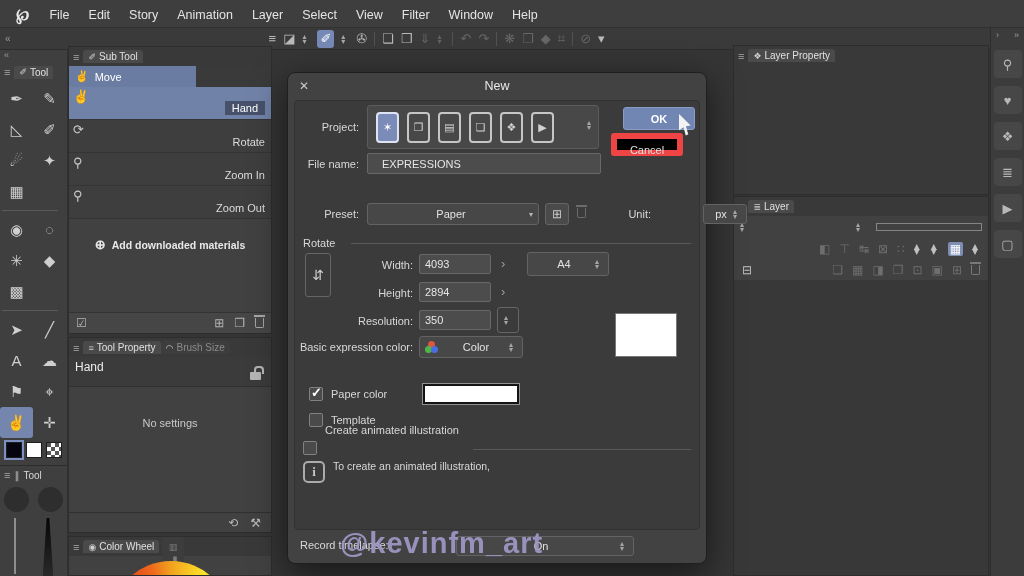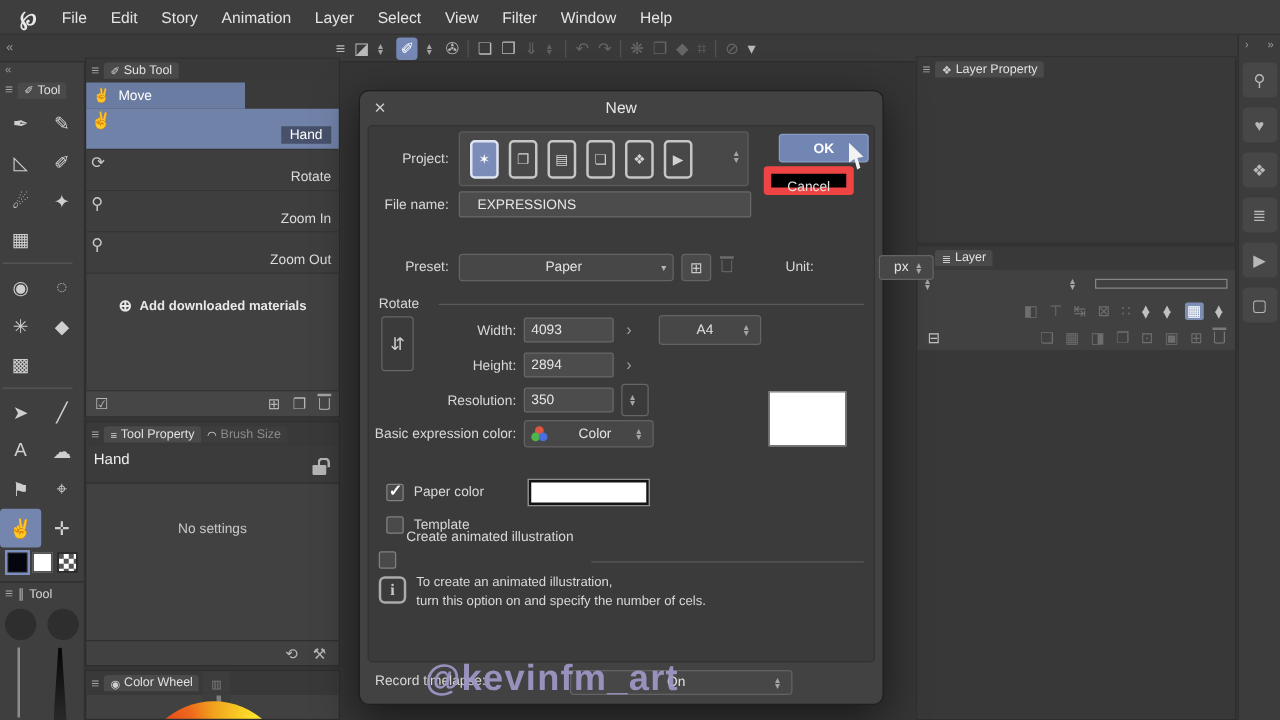--- a/index.html
+++ b/index.html
@@ -527,21 +527,20 @@
 
     <span class="cbx" style="left:14px;top:312px;"></span>
     <span class="lbl" style="left:36px;top:313px;">Template</span>
 
     <span class="cbx" style="left:8px;top:340px;"></span>
     <span class="lbl" style="left:30px;top:323px;">Create animated illustration</span>
     <span class="hrline" style="left:178px;right:8px;top:348px;"></span>
 
     <div id="info-ic">i</div>
     <span class="info-txt" style="top:359px;">To create an animated illustration,</span>
-    <span class="info-txt" style="top:374px;">turn this option on and specify the number of cels.</span>
   </div>
 
   <div id="rec-row">
     <span class="lbl" style="left:12px;top:3px;">Record timelapse:</span>
     <div class="dsel" style="left:168px;top:0;width:178px;height:20px;">
       <span class="val">On</span>
       <span class="stepper">▴▾</span>
     </div>
   </div>
 </div>

